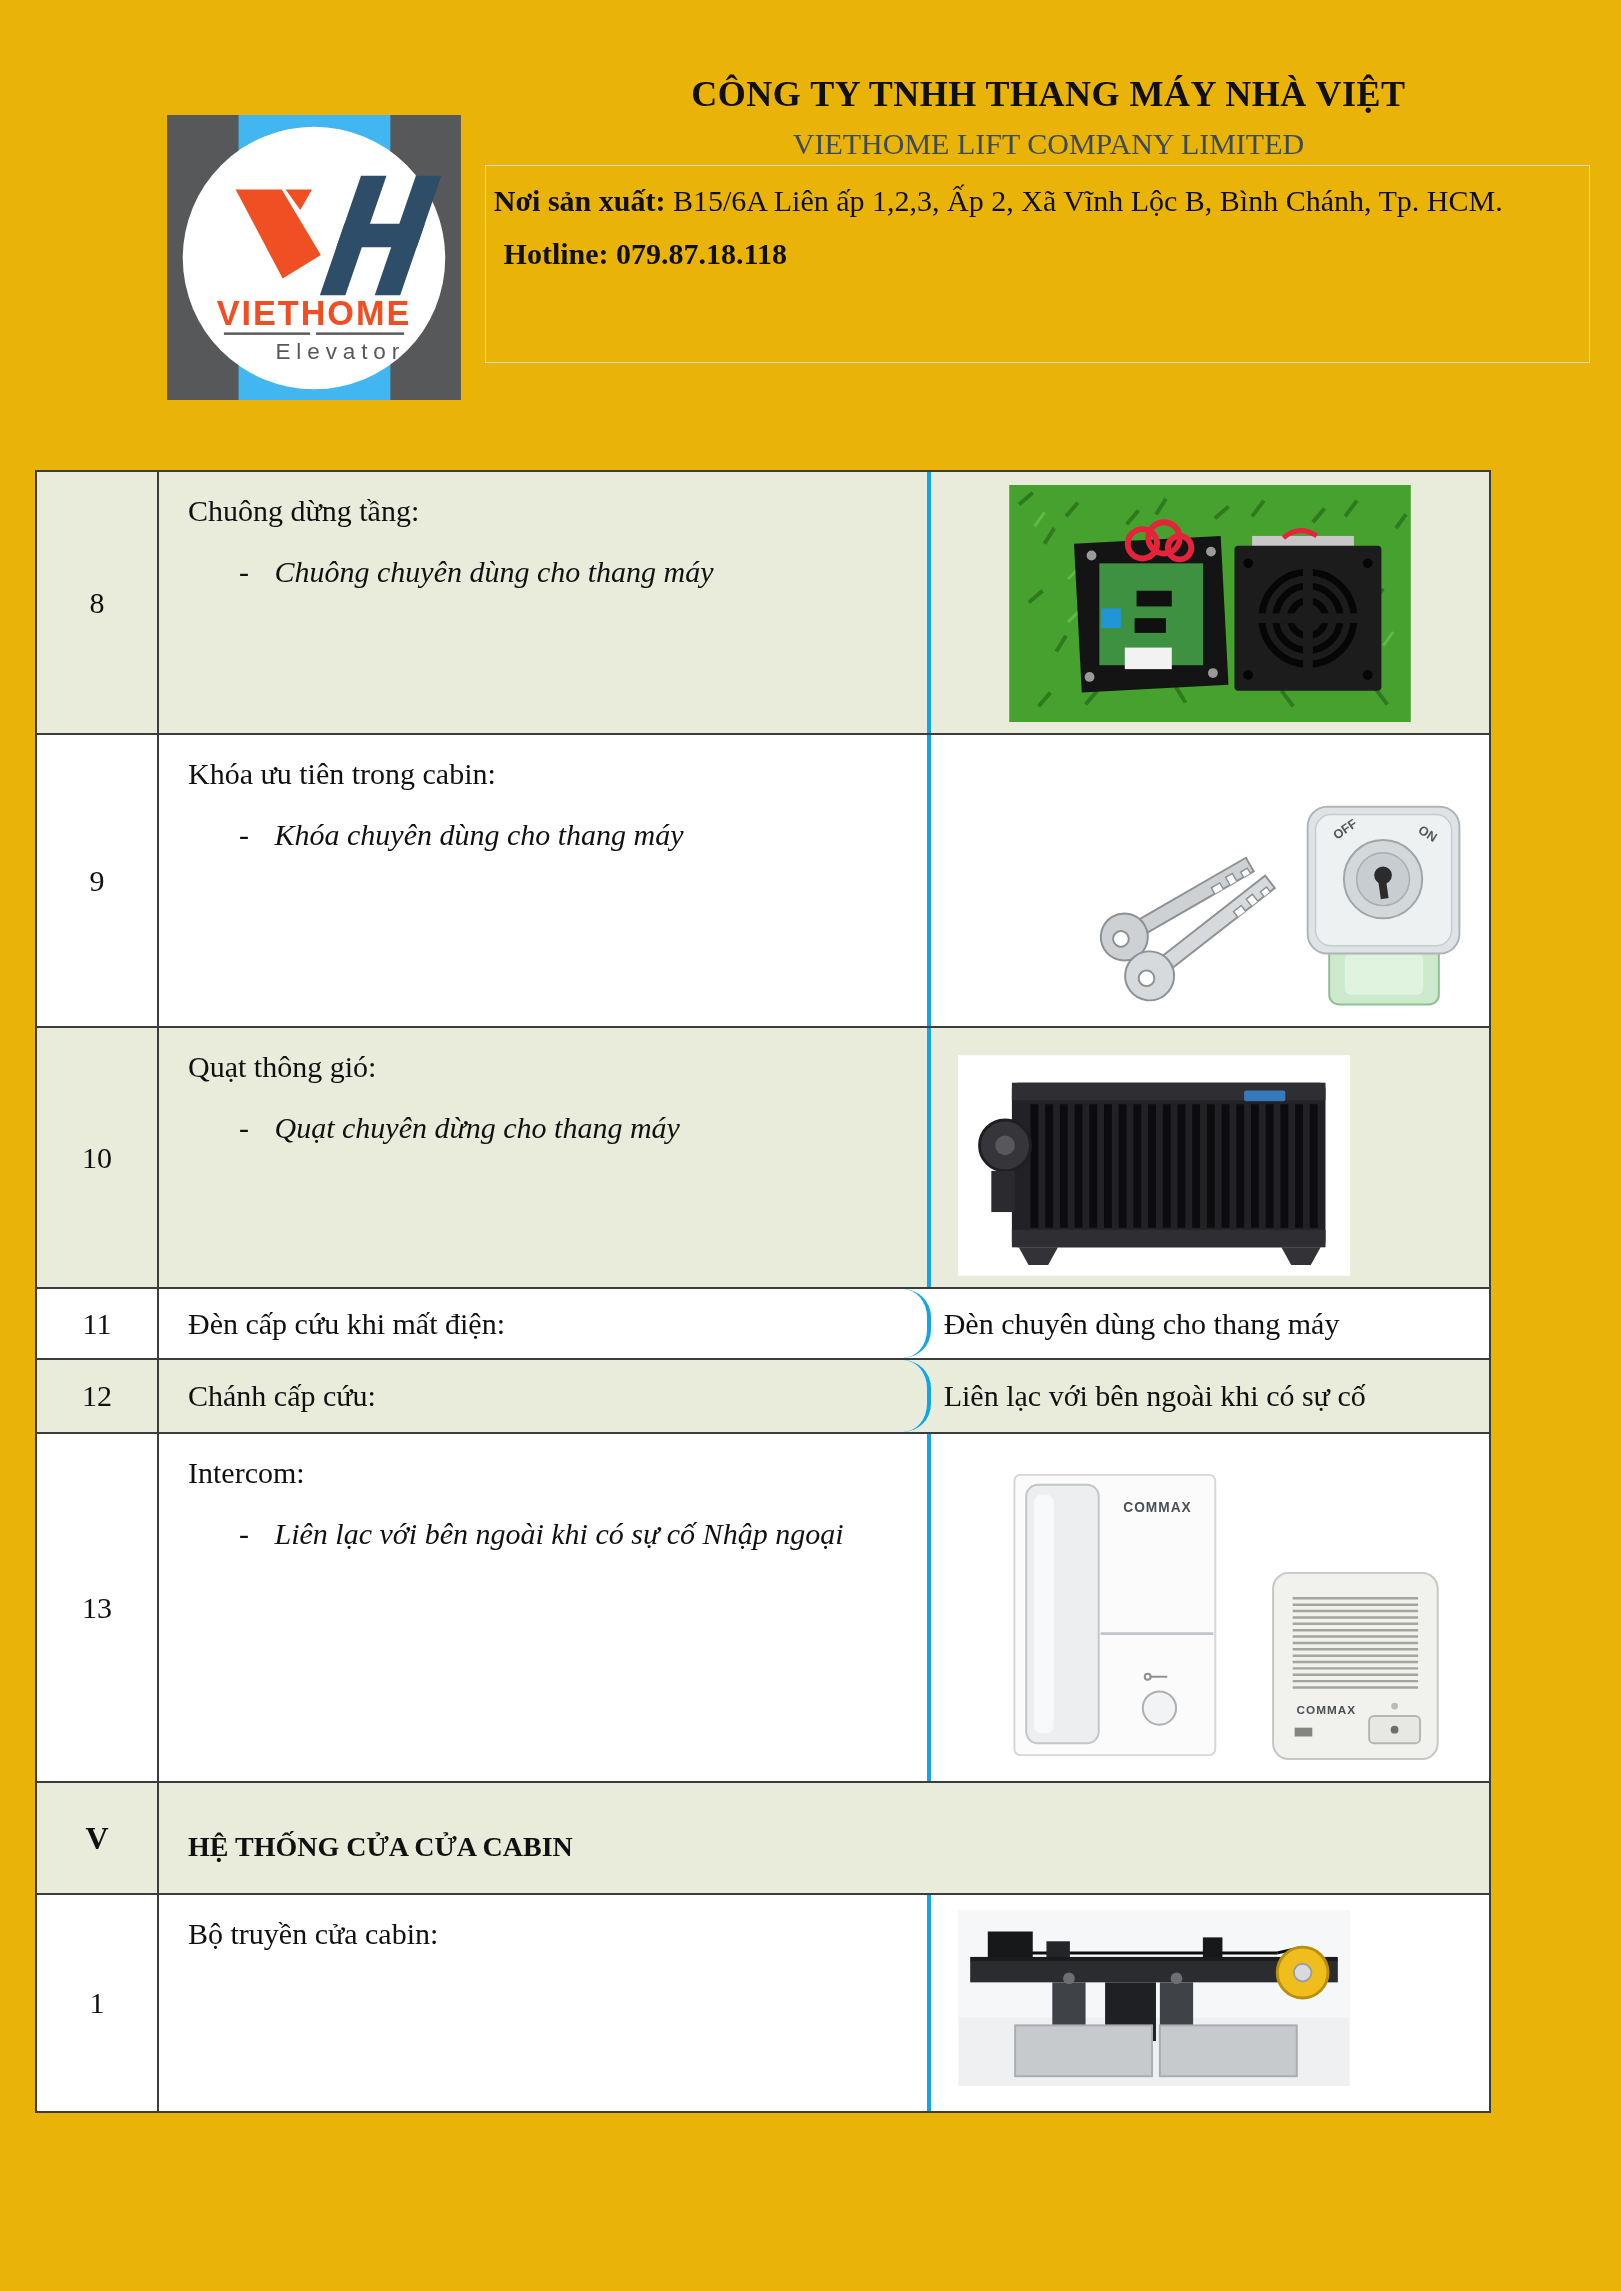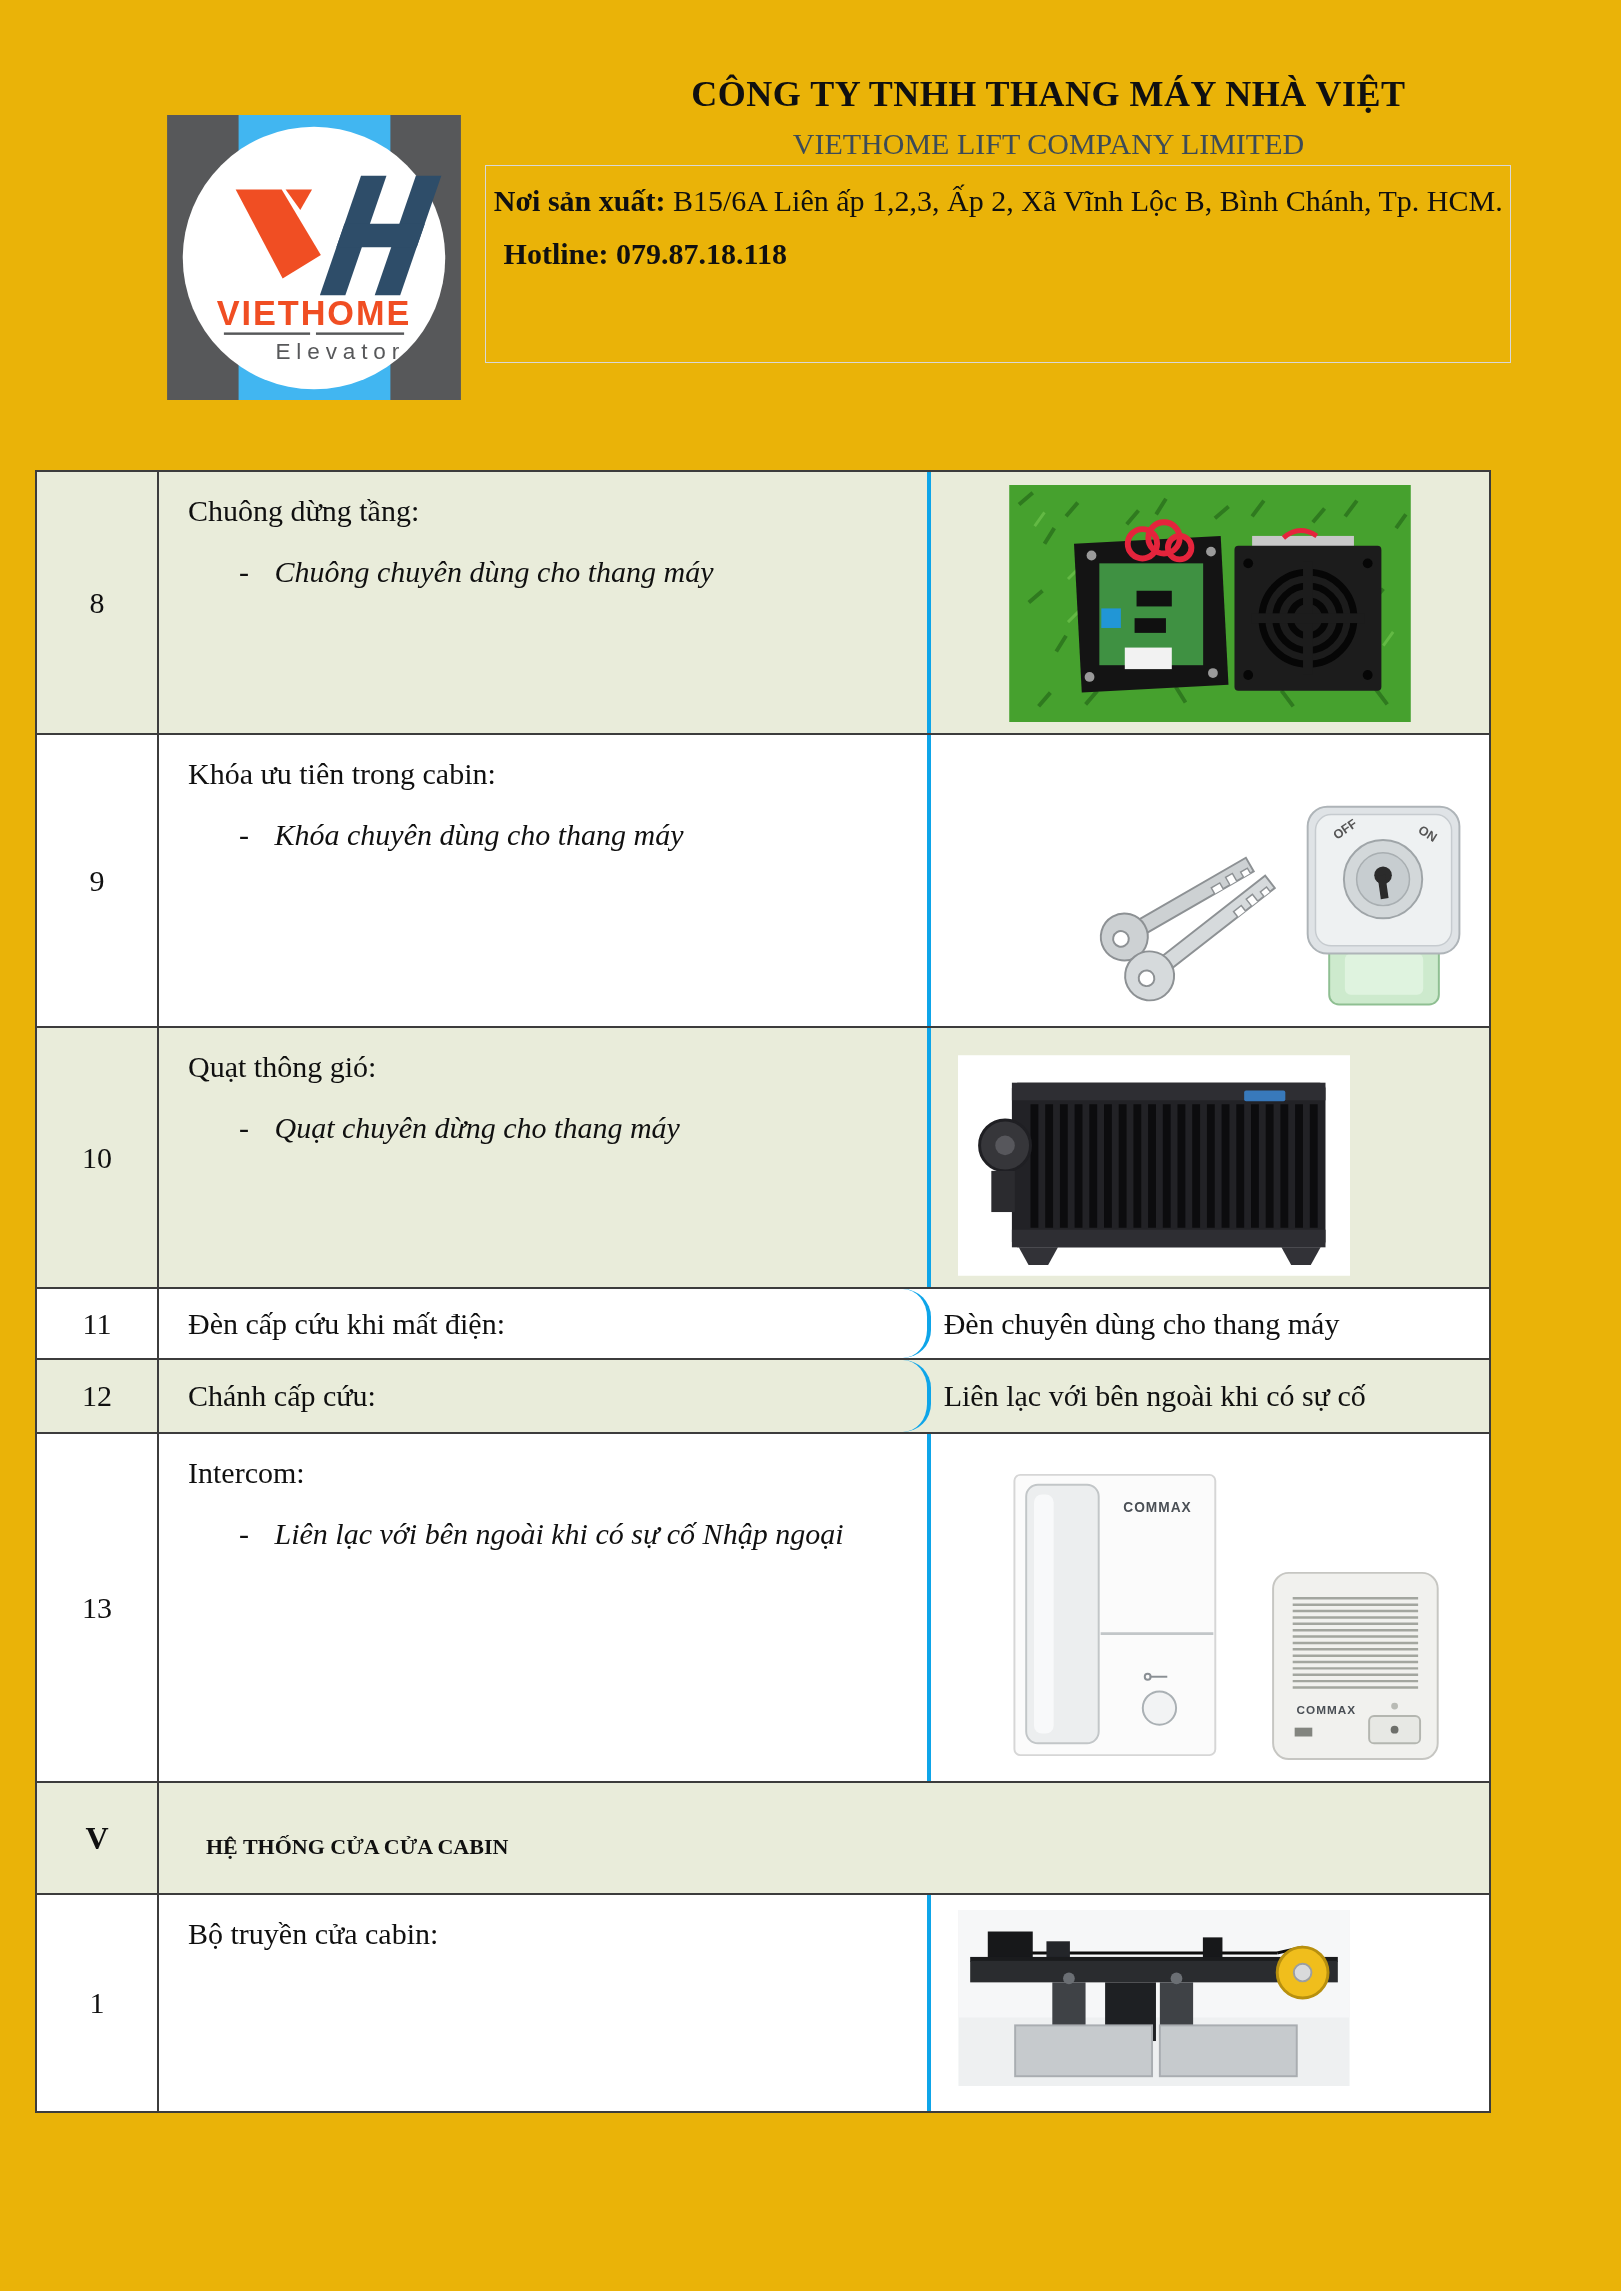--- a/index.html
+++ b/index.html
@@ -13,21 +13,21 @@
   
   .company-vi {
     position:absolute; left:485px; top:73px; width:1127px;
     text-align:center; font-size:36px; font-weight:bold; letter-spacing:0.5px;
   }
   .company-en {
     position:absolute; left:485px; top:127px; width:1127px;
     text-align:center; font-size:30px; color:#3d4b57;
   }
   .info-box {
-    position:absolute; left:485px; top:165px; width:1026px; height:198px;
+    position:absolute; left:485px; top:165px; width:1105px; height:198px;
     border:1px solid #d8d8d8; font-size:30px; padding:17.6px 5.9px 0 7.8px;
   }
   .info-line b { font-weight:bold; }
   .hotline { margin-top:19.6px; padding-left:9.8px; font-weight:bold; }
   .logo-wrap { position:absolute; left:167px; top:115px; width:294px; height:285px; }
 
   
   .spec-table {
     position:absolute; left:35px; top:470px; width:1456px;
     border:2px solid #3c3c3c; background:#fff;
@@ -44,22 +44,22 @@
   }
   .c-no.bold { font-weight:bold; font-size:32px; }
   .c-desc {
     flex:0 0 772px; border-right:4px solid #0ea5e9;
     padding:21.6px 17.6px 0 29px; font-size:30px;
   }
   .c-desc.vcenter { display:flex; align-items:center; padding-top:0;border-radius:28px; }
   .c-img { flex:1 1 auto; position:relative; overflow:hidden; }
   .c-note { flex:1 1 auto; display:flex; align-items:center; padding-left:12.7px; font-size:30px; }
   .c-section {
-    flex:1 1 auto; display:flex; align-items:center; padding-left:47px;
-    font-size:22px; font-weight:bold;margin-top:17px;
+    flex:1 1 auto; display:flex; align-items:center; padding-left:29px;
+    font-size:28px; font-weight:bold;margin-top:17px;
   }
   .bullet { margin-top:27.4px; padding-left:51px; font-style:italic; }
   .bullet .dash { display:inline-block; margin-right:25.5px; }
   .origin { margin-top:15.7px; font-style:italic; }
 
   .photo { position:absolute; display:block; }
   .ph-bell     { left:78px;  top:12.7px; }
   .ph-key      { left:127px; top:54px; }
   .ph-fan      { left:26.5px;  top:27.4px; }
   .ph-intercom { left:56px;  top:29px; }

